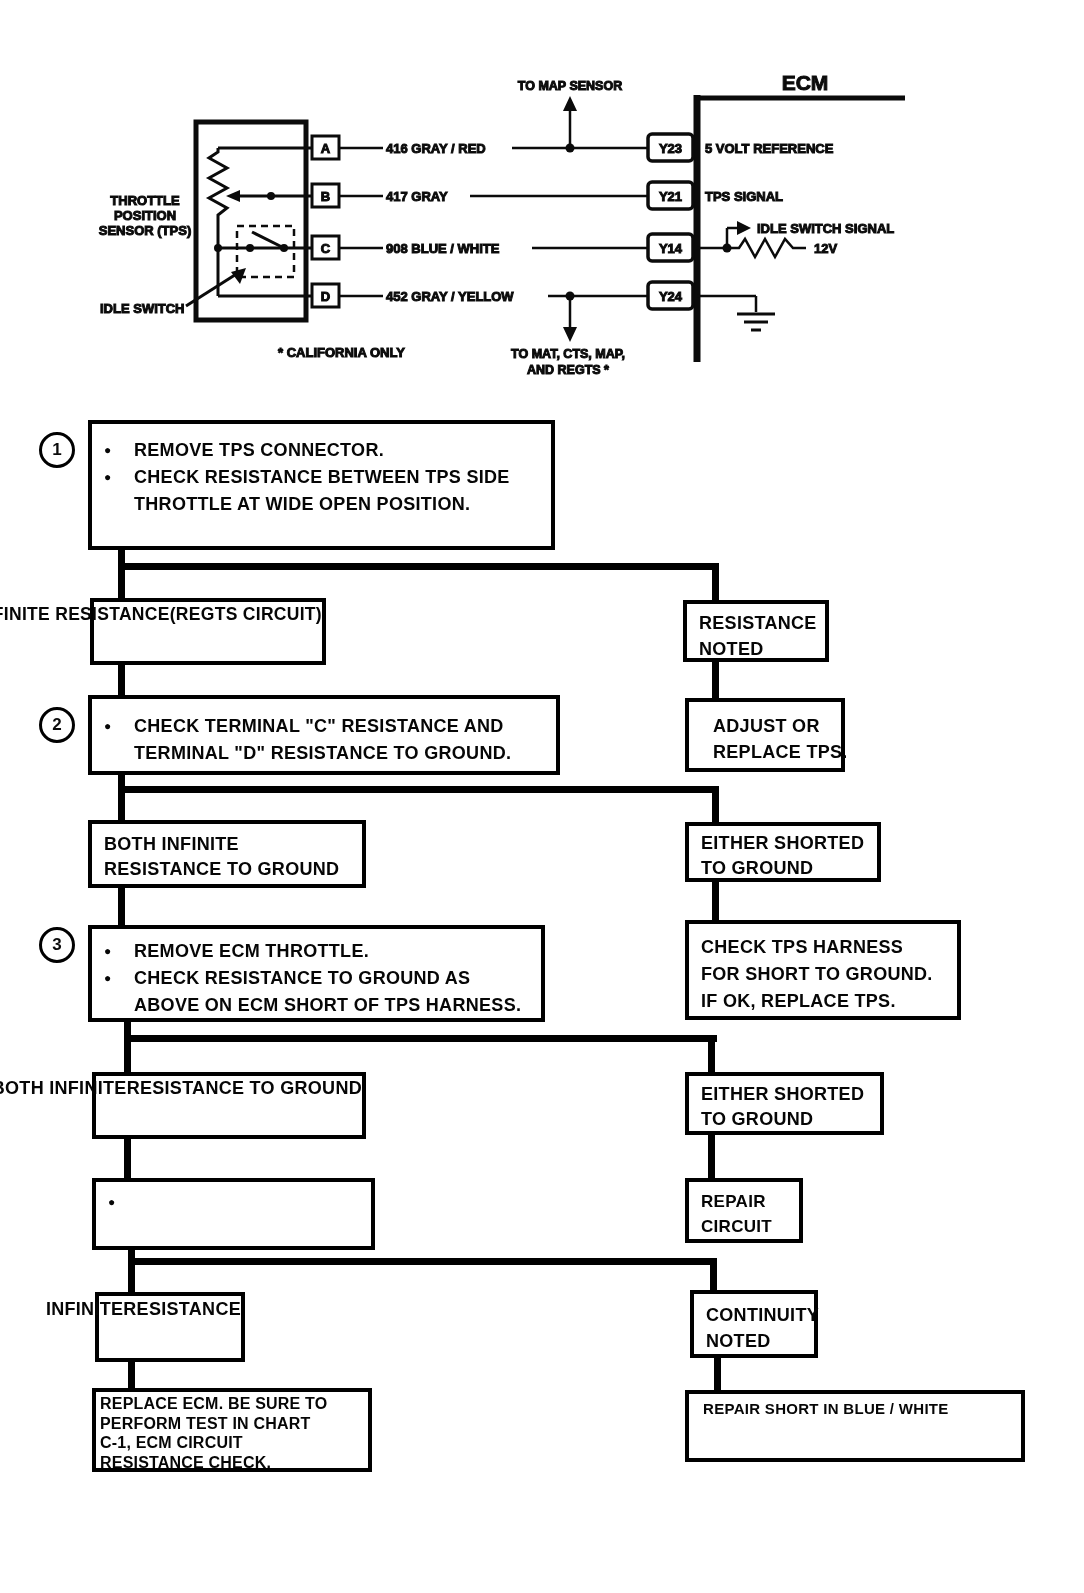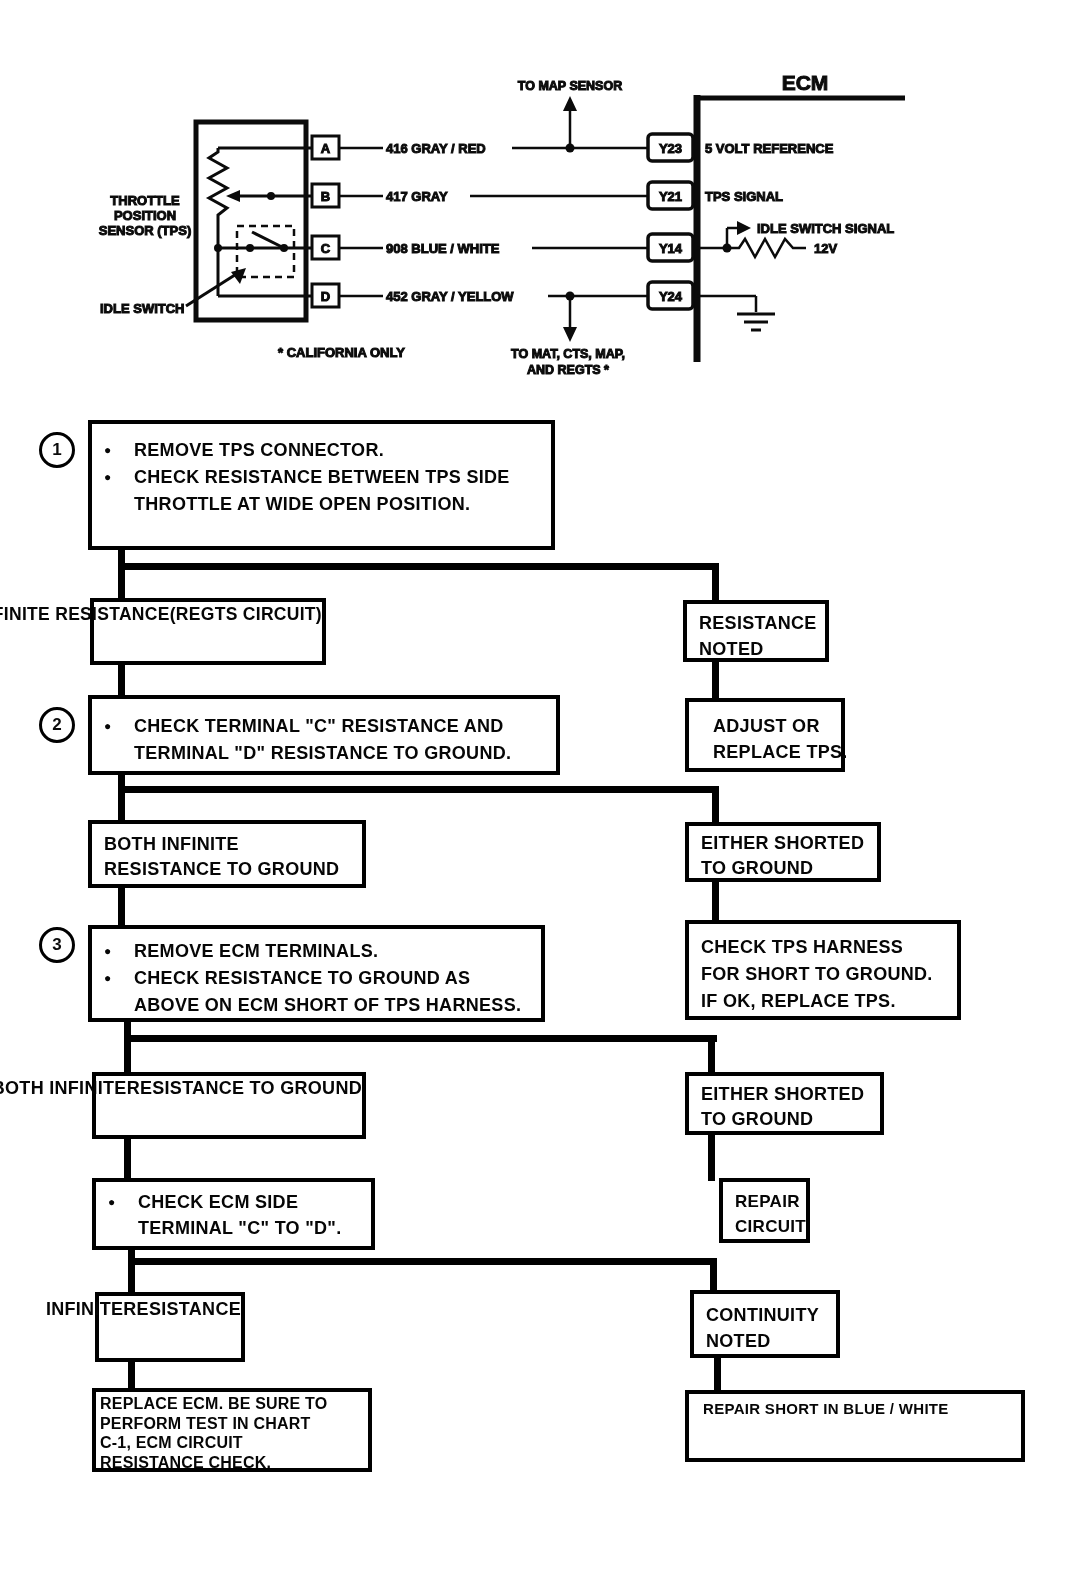--- a/index.html
+++ b/index.html
@@ -227,21 +227,21 @@
   </div>
   <div class="fbox" style="left:685px;top:822px;width:196px;height:60px;padding:5px 0 0 12px;line-height:25px;">
     <div>EITHER SHORTED</div>
     <div>TO GROUND</div>
   </div>
 
   <div class="fbox" style="left:88px;top:925px;width:457px;height:97px;padding-top:9px;line-height:27px;">
     <div class="brow">
       <span class="bul">●</span>
       <div class="btxt">
-          <div>REMOVE ECM TERMINALS.</div>
+          <div>REMOVE ECM THROTTLE.</div>
         </div>
     </div>
     <div class="brow">
       <span class="bul">●</span>
       <div class="btxt">
         <div>CHECK RESISTANCE TO GROUND AS</div>
         <div>ABOVE ON ECM SHORT OF TPS HARNESS.</div>
       </div>
     </div>
   </div>
@@ -256,36 +256,32 @@
     <div>RESISTANCE TO GROUND</div>
   </div>
   <div class="fbox" style="left:685px;top:1072px;width:199px;height:63px;padding:6px 0 0 12px;line-height:25px;">
     <div>EITHER SHORTED</div>
     <div>TO GROUND</div>
   </div>
 
   <div class="fbox" style="left:92px;top:1178px;width:283px;height:72px;padding-top:7px;line-height:26px;">
     <div class="brow">
       <span class="bul">●</span>
-      <div class="btxt">
-        <div>CHECK ECM SIDE</div>
-        <div>TERMINAL "C" TO "D".</div>
-      </div>
-    </div>
-  </div>
-  <div class="fbox" style="left:719px;top:1178px;width:91px;height:65px;padding:7px 0 11px 12px;font-size:17px;line-height:25px;">
+    </div>
+  </div>
+  <div class="fbox" style="left:685px;top:1178px;width:118px;height:65px;padding:7px 0 11px 12px;font-size:17px;line-height:25px;">
     <div>REPAIR</div>
     <div>CIRCUIT</div>
   </div>
 
   <div class="fbox centerbox" style="left:95px;top:1292px;width:150px;height:70px;line-height:26px;">
     <div>INFINITE</div>
     <div>RESISTANCE</div>
   </div>
-  <div class="fbox" style="left:690px;top:1290px;width:150px;height:68px;padding:8px 0 8px 12px;line-height:26px;">
+  <div class="fbox" style="left:690px;top:1290px;width:128px;height:68px;padding:8px 0 8px 12px;line-height:26px;">
     <div>CONTINUITY</div>
     <div>NOTED</div>
   </div>
 
   <div class="fbox" style="left:92px;top:1388px;width:280px;height:84px;padding:2px 0 0 4px;font-size:16px;letter-spacing:.2px;line-height:19.5px;">
     <div>REPLACE ECM. BE SURE TO</div>
     <div>PERFORM TEST IN CHART</div>
     <div>C-1, ECM CIRCUIT</div>
     <div>RESISTANCE CHECK.</div>
   </div>

